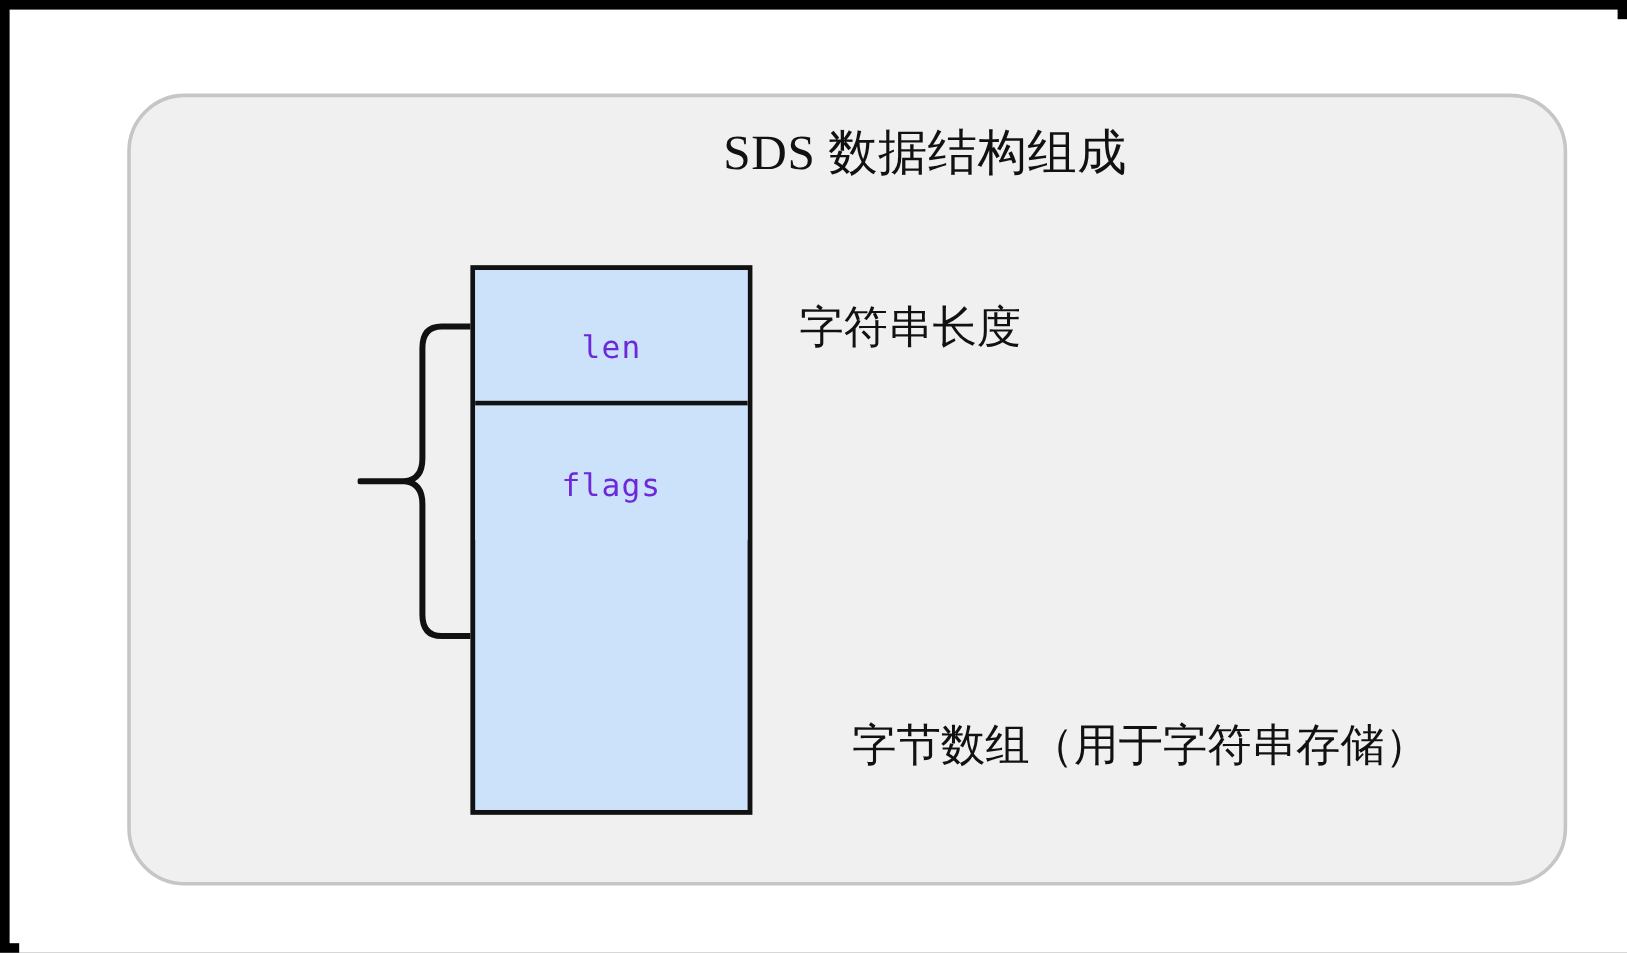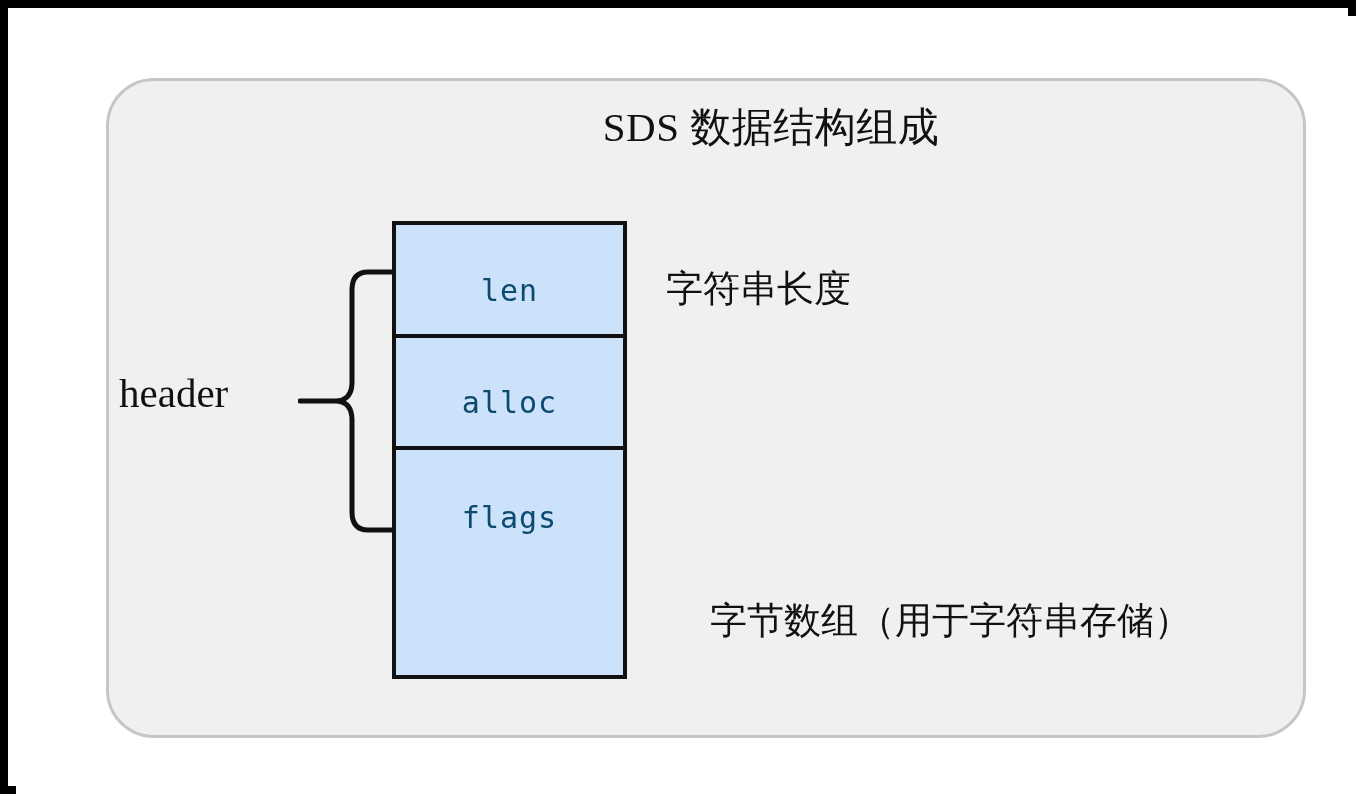--- a/index.html
+++ b/index.html
@@ -84,40 +84,40 @@
     display: flex;
     align-items: center;
     justify-content: center;
     border-bottom: 4px solid #111111;
   }
   .field-row:last-child {
     border-bottom: none;
   }
   .field-label {
     font-family: "DejaVu Sans Mono", "Liberation Mono", monospace;
-    font-size: 30px;
-    color: #0c4a6e;
+    font-size: 26px;
+    color: #6d28d9;
     letter-spacing: 1px;
     white-space: pre;
     margin-top: 22px;
   }
 
   
   .desc {
     position: absolute;
     left: 650px;
     height: 114px;
     display: flex;
     align-items: center;
     font-family: "Liberation Serif", "DejaVu Serif", serif;
     font-size: 37px;
     color: #111111;
     white-space: nowrap;
   }
-  #desc-0 { top: 216px; text-align: right; }
+  #desc-0 { top: 200px; text-align: right; }
   #desc-1 { top: 320px; }
   #desc-2 { top: 434px; }
   #desc-3 { top: 548px; margin-left: 44px; }
 
   
   #header-label {
     position: absolute;
     left: 103px;
     top: 352px;
     font-family: "Liberation Serif", "DejaVu Serif", serif;
@@ -155,28 +155,24 @@
                  L 54 116
                  Q 54 133 40 135
                  Q 54 137 54 154
                  L 54 246
                  Q 54 264 70 264
                  L 96 264" fill="none" stroke="#111111" stroke-width="5" stroke-linecap="round" stroke-linejoin="round"></path>
         <path d="M 2 135 L 40 135" fill="none" stroke="#111111" stroke-width="5" stroke-linecap="round"></path>
       </svg>
     </div>
 
-    <div id="header-label">header</div>
 
     <div id="fields">
       <div class="field-row">
         <span class="field-label">len</span>
-      </div>
-      <div class="field-row">
-        <span class="field-label">alloc</span>
       </div>
       <div class="field-row">
         <span class="field-label">flags</span>
       </div>
     </div>
 
     <div class="desc" id="desc-0">字符串长度</div>
     <div class="desc" id="desc-3">字节数组（用于字符串存储）</div>
 
   </div>

